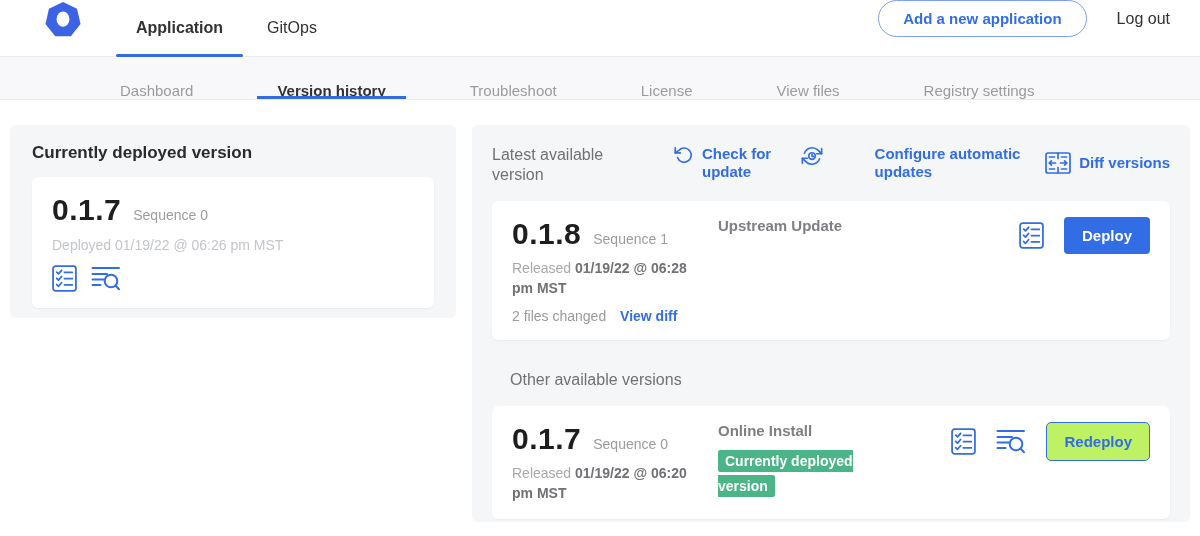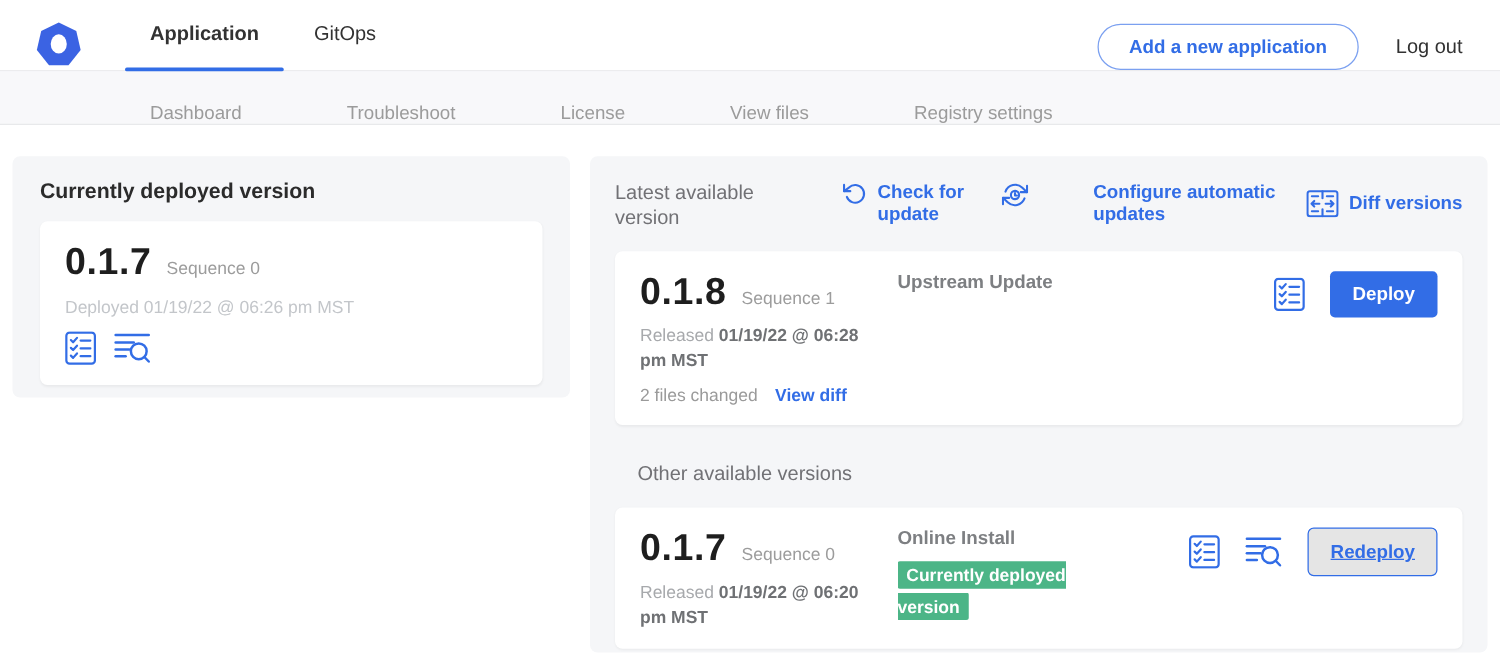--- a/index.html
+++ b/index.html
@@ -1,21 +1,21 @@
 <!DOCTYPE html>
 <html><head>
 <meta charset="utf-8">
 <style>
   * { margin:0; padding:0; box-sizing:border-box; }
   html,body { width:1200px; height:536px; background:#ffffff;
     font-family:"Liberation Sans", sans-serif; color:#323232; overflow:hidden; }
 
   
-  .topbar { height:57px; background:#fff; display:flex; align-items:flex-end;
-    padding:0 30px 0 28px; border-bottom:1px solid #ececee; position:relative; }
+  .topbar { height:57px; background:#fff; display:flex; align-items:flex-start;
+    padding:0 30px 0 44px; border-bottom:1px solid #ececee; position:relative; }
   .logo { width:38px; height:40px; margin-right:32px; display:flex; align-items:center; }
   .top-tabs { display:flex; height:100%; }
   .top-tab { display:flex; align-items:center; padding:0 22px; font-size:16px;
     color:#323232; cursor:pointer; position:relative; font-weight:500; }
   .top-tab.active { font-weight:700; }
   .top-tab.active::after { content:""; position:absolute; left:2px; right:2px; bottom:-1px;
     height:3px; background:#326de6; border-radius:2px; }
   .topbar-right { margin-left:auto; display:flex; align-items:center; gap:30px; }
   .pill-btn { border:1px solid #7ba0f0; color:#326de6; background:#fff; font-weight:700;
     font-size:15px; border-radius:19px; padding:9px 24px; cursor:pointer;
@@ -68,23 +68,23 @@
   .vc-left { width:206px; flex:none; }
   .vc-mid { flex:1; font-size:15px; font-weight:600; color:#7d7f82; }
   .vc-right { flex:none; display:flex; align-items:center; gap:20px; }
 
   .files-row { margin-top:10px; font-size:14px; color:#9a9a9a; }
   .view-diff { color:#326de6; font-weight:700; margin-left:10px; cursor:pointer; }
 
   .btn-primary { background:#326de6; color:#fff; border:none; border-radius:4px;
     font-size:15px; font-weight:700; padding:10px 18px; cursor:pointer;
     font-family:"Liberation Sans", sans-serif; }
-  .btn-outline { background:#e5e5e5; color:#326de6; border:1px solid #326de6; border-radius:5px;
+  .btn-outline { background:#bef264; color:#326de6; border:1px solid #326de6; border-radius:5px;
     font-size:15px; font-weight:700; padding:10px 17px; cursor:pointer;
-    font-family:"Liberation Sans", sans-serif;text-decoration:underline; }
+    font-family:"Liberation Sans", sans-serif; }
 
   .other-heading { margin-top:30px;margin-left:18px; }
 
   .badge-wrap { max-width:150px; margin-top:10px; line-height:1.65; }
   .badge { background:#4cb587; color:#fff; font-size:14px; font-weight:600;
     padding:3px 7px; border-radius:2px; }
 </style>
 </head>
 <body>
 
@@ -100,20 +100,21 @@
     <div class="top-tab">GitOps</div>
   </nav>
   <div class="topbar-right">
     <button class="pill-btn">Add a new application</button>
     <span class="logout">Log out</span>
   </div>
 </header>
 
 <nav class="subnav">
   <div class="subnav-item">Dashboard</div>
+  <div class="subnav-item active">Version history</div>
   <div class="subnav-item">Troubleshoot</div>
   <div class="subnav-item">License</div>
   <div class="subnav-item">View files</div>
   <div class="subnav-item">Registry settings</div>
 </nav>
 
 <section class="panel panel-left">
   <div class="panel-title">Currently deployed version</div>
   <div class="white-card" style="margin-top:14px; padding:16px 20px;">
     <div class="ver-row">

